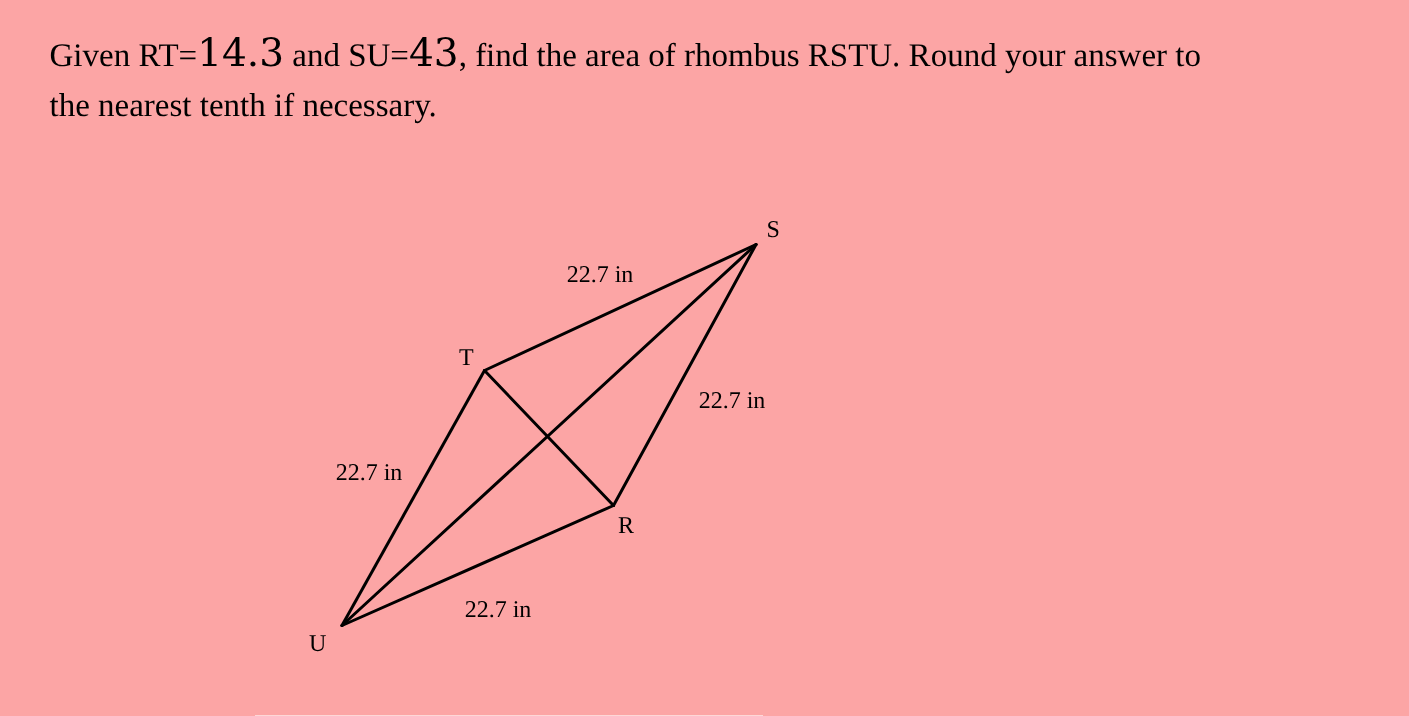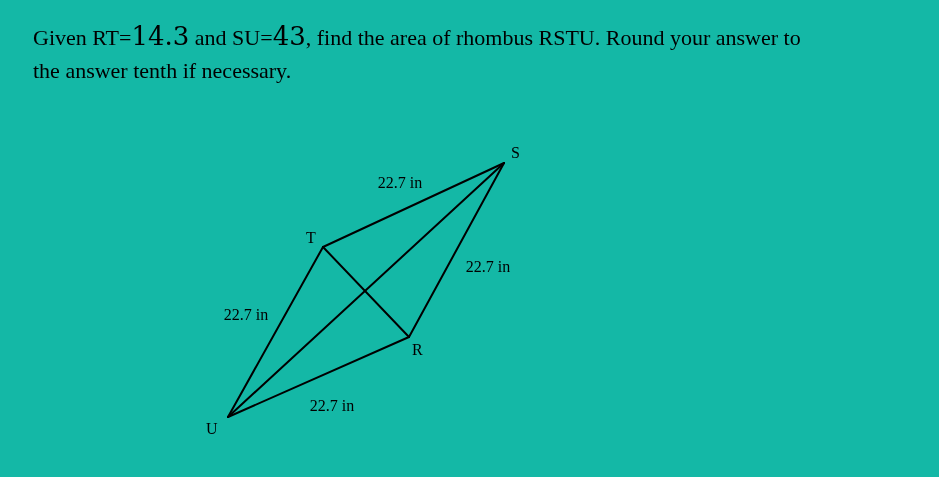--- a/index.html
+++ b/index.html
@@ -4,21 +4,21 @@
 <style>
   html, body {
     margin: 0;
     padding: 0;
     background: #ffffff;
   }
   .page {
     position: relative;
     width: 939px;
     height: 477px;
-    background: #14b8a6;
+    background: #fca5a5;
     overflow: hidden;
     font-family: "Liberation Serif", serif;
     color: #000000;
   }
   .problem {
     position: absolute;
     left: 33px;
     top: -2px;
     width: 870px;
     font-size: 22px;
@@ -47,21 +47,21 @@
     font-size: 16px;
     fill: #000000;
   }
   .side-label { text-anchor: middle; }
 </style>
 </head>
 <body>
 
 <div class="page">
 
-  <p class="problem"><span>Given RT=</span><span class="math-num">14.3</span><span> and SU=</span><span class="math-num">43</span><span>, find the area of rhombus RSTU. Round your answer to</span><br><span>the answer tenth if necessary.</span></p>
+  <p class="problem"><span>Given RT=</span><span class="math-num">14.3</span><span> and SU=</span><span class="math-num">43</span><span>, find the area of rhombus RSTU. Round your answer to</span><br><span>the nearest tenth if necessary.</span></p>
 
   <svg class="figure-svg" viewBox="0 0 939 477" xmlns="http://www.w3.org/2000/svg">
 
     <line x1="504" y1="163" x2="323" y2="247"></line>
     <line x1="323" y1="247" x2="228" y2="417"></line>
     <line x1="228" y1="417" x2="409" y2="337"></line>
     <line x1="409" y1="337" x2="504" y2="163"></line>
 
     <line x1="323" y1="247" x2="409" y2="337"></line>
     <line x1="228" y1="417" x2="504" y2="163"></line>

